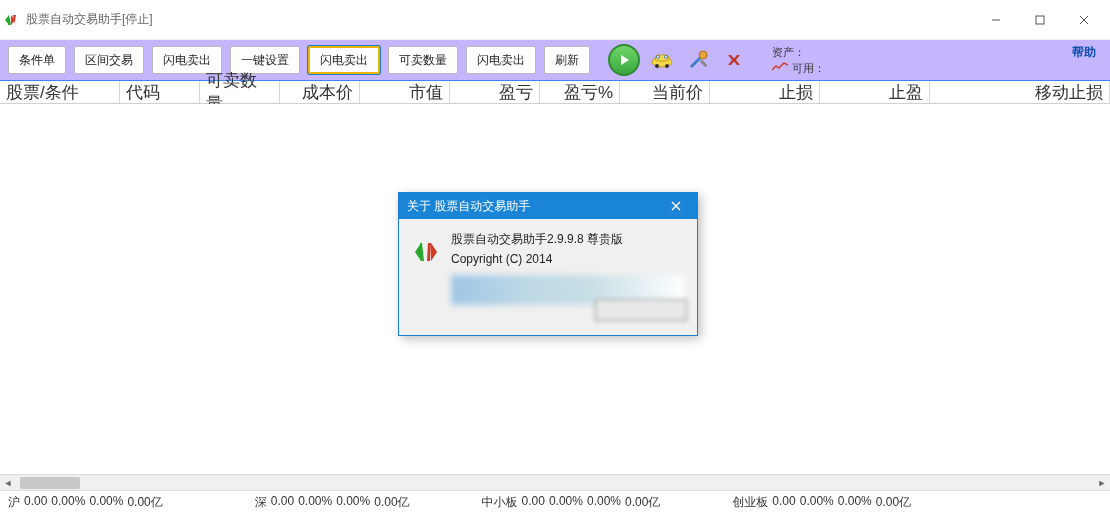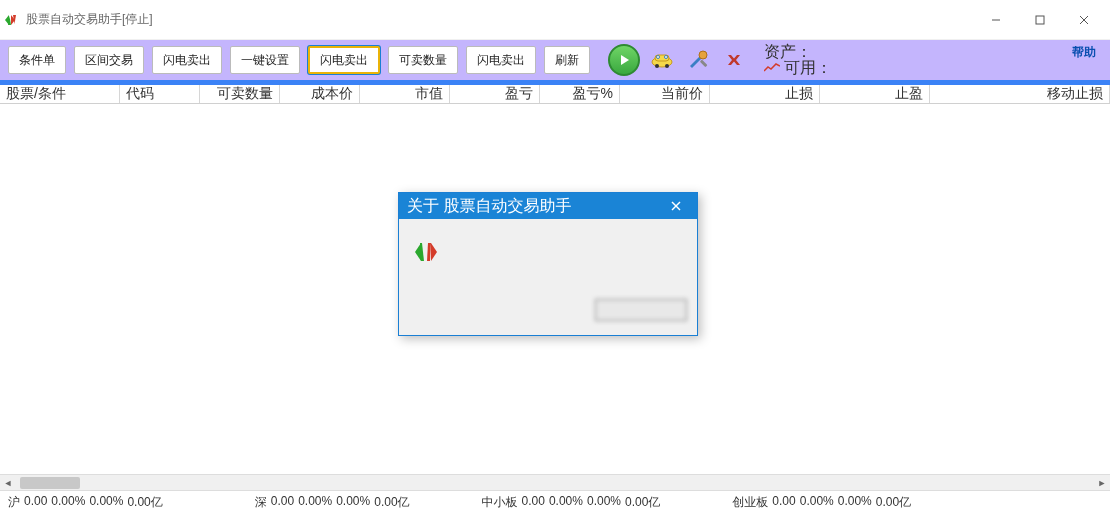--- a/index.html
+++ b/index.html
@@ -12,42 +12,42 @@
   .win-controls { display: flex; }
   .win-btn { width: 44px; height: 28px; display: flex; align-items: center; justify-content: center; color: #666; font-size: 11px; }
 
   
   .toolbar { height: 40px; display: flex; align-items: center; gap: 8px; padding: 4px 8px; background: #c4b5fd; }
   .tb-btn { height: 28px; padding: 0 10px; font-size: 12px; background: #fff; border: 1px solid #bbb; color: #222; display:flex; align-items:center; border-radius:2px; }
   .tb-btn.active { border: 2px solid #eab308; box-shadow: 0 0 0 1px #1a7fd4; }
   .tb-icon { width: 28px; height: 28px; display:flex; align-items:center; justify-content:center; }
   .play-btn { width: 32px; height: 32px; border-radius: 50%; background: linear-gradient(#6fd566,#3aa83f); border: 2px solid #2e8a32; display:flex; align-items:center; justify-content:center; margin-left:10px;}
   .play-btn svg { fill:#fff; }
-  .asset-block { margin-left: 8px; font-size: 16px; color:#333; line-height:16px; }
+  .asset-block { margin-left: 16px; font-size: 11px; color:#333; line-height:16px; }
   .asset-row { display:flex; align-items:center; gap:4px;}
   .right-links { margin-left:auto; text-align:right; font-size:12px; line-height:16px; color:#0a4fb0; font-weight:bold; padding-right:6px;}
   .right-links div { cursor:default;margin-top:43px; }
 
   
-  .table-head { height: 24px; background: #fff; border-top:5px solid #3b82f6; border-bottom:1px solid #d0d0d0; display:flex; font-size:14px; color:#333; }
+  .table-head { height: 24px; background: #fff; border-top:1px solid #3b82f6; border-bottom:1px solid #d0d0d0; display:flex; font-size:17px; color:#333; }
   .th { border-right:1px solid #d6d6d6; padding: 4px 6px; display:flex; align-items:center; justify-content:flex-end; }
   .th:first-child { justify-content:flex-start; }
   .grid-body { height: 370px; background:#fff; position:relative; overflow:hidden;}
   .scroll-h { height:16px; background:#f0f0f0; border-top:1px solid #ddd; display:flex; align-items:center;}
   .scroll-thumb { width:60px; height:12px; background:#c8c8c8; margin-left:4px; border-radius:2px;}
   .scroll-arrow { width:16px; height:16px; display:flex;align-items:center;justify-content:center;color:#666;font-size:9px;}
   .scroll-spacer { flex:1; }
 
   
   .statusbar { height: 24px; border-top:1px solid #ddd; display:flex; align-items:center; font-size:12px; color:#333; padding:0 8px; gap:6px;}
   .status-seg { display:flex; gap:4px; }
 
   
   .dialog { position:absolute; left:398px; top:192px; width:300px; height:144px; border:1px solid #1a7fd4; background:#f0f0f0; box-shadow: 3px 3px 10px rgba(0,0,0,0.25); }
-  .dlg-title { height:26px; background:#1a84d6; color:#fff; font-size:16px; display:flex; align-items:center; padding:0 8px; }
+  .dlg-title { height:26px; background:#1a84d6; color:#fff; font-size:12px; display:flex; align-items:center; padding:0 8px; }
   .dlg-title span { flex:1; }
   .dlg-close { width:26px; height:26px; display:flex;align-items:center;justify-content:center; color:#fff; font-size:14px;}
   .dlg-body { padding:10px 12px; font-size:12px; color:#222; display:flex; gap:10px; }
   .dlg-icon { width:30px; padding-top:10px; display:flex; align-items:flex-start; justify-content:center;}
   .dlg-text { flex:1; line-height:20px; }
   .dlg-blur { margin-top:6px; height:30px; background: linear-gradient(90deg,#9fc6e6 0%, #bcd7e6 30%, #c8dfe6 60%, #fff 100%); filter: blur(3px); border-radius:2px; position:relative;}
   .dlg-btn-overlay { position:absolute; right:10px; bottom:14px; width:92px; height:22px; border:1px solid #888; background:#e8e8e8; filter:blur(2px); }
 
   .arrow-pair svg { display:block; }
 </style>
@@ -210,15 +210,20 @@
   </div>
   <div class="dlg-body">
     <div class="dlg-icon arrow-pair">
       <svg width="26" height="26" viewBox="0 0 26 26">
         <path d="M8 4 L8 22 L2 13 Z" fill="#2ba82e"></path>
         <path d="M8 22 L11 22 L9 4 L7 4 Z" fill="#2ba82e"></path>
         <path d="M18 4 L18 22 L24 13 Z" fill="#d43c2a"></path>
         <path d="M15 4 L18 4 L17 22 L14 22 Z" fill="#d43c2a"></path>
       </svg>
     </div>
+    <div class="dlg-text">
+      <div>股票自动交易助手2.9.9.8 尊贵版</div>
+      <div>Copyright (C) 2014</div>
+      <div class="dlg-blur"></div>
+    </div>
   </div>
   <div class="dlg-btn-overlay"></div>
 </div>
 
 </body></html>

